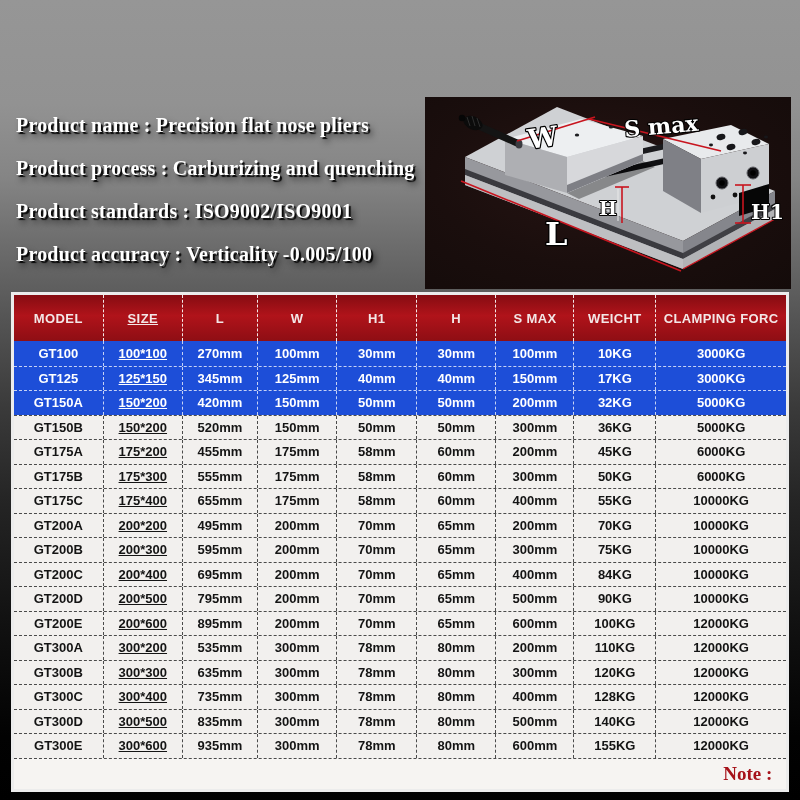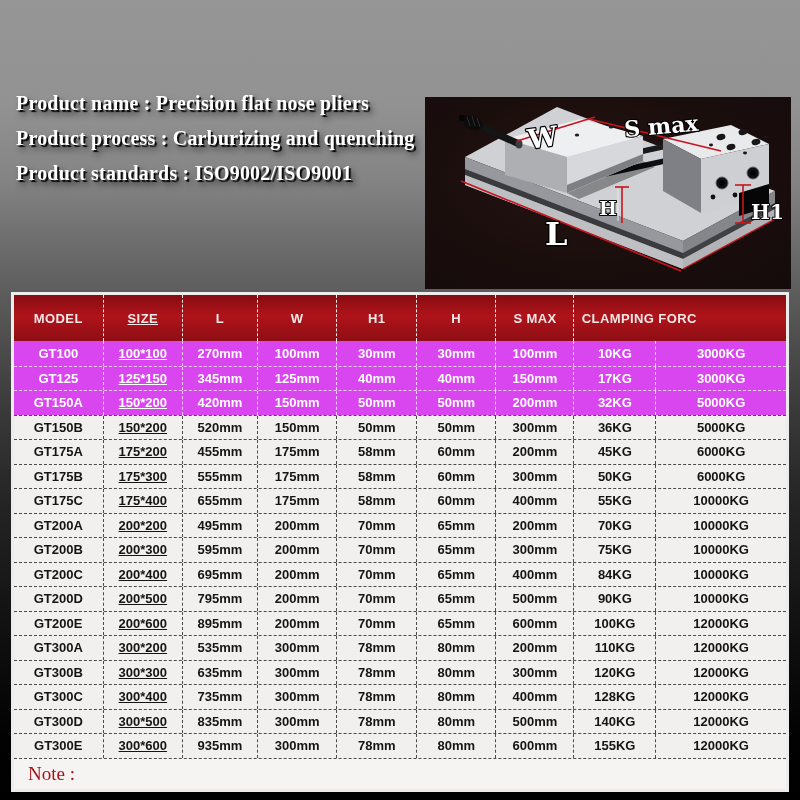--- a/index.html
+++ b/index.html
@@ -8,21 +8,21 @@
     position: relative; overflow: hidden;
     font-family: "Liberation Serif", serif;
     background: linear-gradient(180deg,#969696 0%,#929292 13%,#858585 22%,#6e6e6e 30%,
                 #545454 40%,#3a3a3a 51%,#242424 63%,#111111 78%,#020202 92%,#000 100%);
   }
   
   .info { position:absolute; left:16px; top:93px; }
   .info-line {
     white-space:nowrap; font-weight:bold; font-size:20px; letter-spacing:.2px; color:#ffffff;
     text-shadow: 2px 2px 1px rgba(0,0,0,.92), 4px 5px 6px rgba(0,0,0,.55);
-    margin-bottom:14px; line-height:21px;
+    margin-bottom:14px; line-height:21px;margin-top:22px;
   }
   
   .photo {
     position:absolute; left:425px; top:97px; width:366px; height:192px;
     background: radial-gradient(ellipse at 45% 42%, #261413 0%, #1a0e0d 55%, #140b0a 100%);
   }
   .photo svg { display:block; }
   .dimlabel { font-family:"DejaVu Serif", serif; font-weight:bold; fill:#fff;
               stroke:#000; stroke-linejoin:round; paint-order:stroke; }
   
@@ -34,41 +34,42 @@
   .row { display:flex; width:100%; }
   .cell {
     display:flex; align-items:center; justify-content:center;
     font-weight:bold; font-size:13px; border-right:1px dashed transparent;
     overflow:hidden; white-space:nowrap;
   }
   .c0{width:11.6%;} .c1{width:10.3%;text-decoration:underline;} .c2{width:9.7%;} .c3{width:10.3%;} .c4{width:10.3%;}
   .c5{width:10.3%;} .c6{width:10.1%;} .c7{width:10.6%;} .c8{width:16.8%; border-right:none;}
   .hrow { height:46px; background:linear-gradient(180deg,#860c12 0%,#b0131a 45%,#8e0e14 100%); }
   .hrow .cell { color:#f3e7e7; border-color:rgba(255,255,255,.9); letter-spacing:.4px; }
-  .drow { height:24.5px; background:#d946ef; color:#ffffff; border-top:1px dashed rgba(255,255,255,.75);text-align:right; }
+  .drow { height:24.5px; background:#1d4ed8; color:#ffffff; border-top:1px dashed rgba(255,255,255,.75);text-align:right; }
   .drow .cell { border-color:rgba(255,255,255,.75); }
   .lrow { height:24.5px; background:#f2f0ee; color:#141414; border-top:1px dashed #4a4a4a; }
   .lrow .cell { border-color:#4a4a4a; }
   .first { border-top:none; }
   
   .note {
     height:31px; border-top:1px dashed #4a4a4a; background:#f6f4f2;
     display:flex; align-items:center; padding-left:14px;
-    font-family:"Liberation Serif", serif; font-weight:normal; font-size:19px; color:#121212;
+    font-family:"Liberation Serif", serif; font-weight:bold; font-size:19px; color:#121212;justify-content:flex-end;
   }
   .note-prefix { color:#a6121a; margin-right:9px; white-space:pre; }
   .note-body { white-space:pre; }
 </style>
 </head>
 <body>
 
 <div class="info">
   <div class="info-line">Product name : Precision flat nose pliers</div>
   <div class="info-line">Product process : Carburizing and quenching</div>
   <div class="info-line">Product standards : ISO9002/ISO9001</div>
+  <div class="info-line">Product accuracy : Verticality -0.005/100</div>
 </div>
 
 <div class="photo">
   <svg width="366" height="192" viewBox="0 0 366 192">
 
     <polygon points="40,60 132,10 350,94 258,144" fill="#cfd1d4"></polygon>
     <polygon points="40,60 258,144 258,172 40,88" fill="#97989d"></polygon>
     <polygon points="40,72 258,156 258,162 40,78" fill="#3a3a3f"></polygon>
     <polygon points="40,78 258,162 258,172 40,88" fill="#bebfc2"></polygon>
     <polygon points="258,144 350,94 350,122 258,172" fill="#85868c"></polygon>
@@ -137,20 +138,21 @@
 
 <div class="spec">
   <div class="row hrow" id="spec-head">
       <div class="cell c0">MODEL</div>
       <div class="cell c1">SIZE</div>
       <div class="cell c2">L</div>
       <div class="cell c3">W</div>
       <div class="cell c4">H1</div>
       <div class="cell c5">H</div>
       <div class="cell c6">S MAX</div>
+      <div class="cell c7">WEICHT</div>
       <div class="cell c8">CLAMPING FORC</div>
     </div>
   <div id="spec-body">
       <div class="row drow first">
         <div class="cell c0">GT100</div>
         <div class="cell c1">100*100</div>
         <div class="cell c2">270mm</div>
         <div class="cell c3">100mm</div>
         <div class="cell c4">30mm</div>
         <div class="cell c5">30mm</div>

